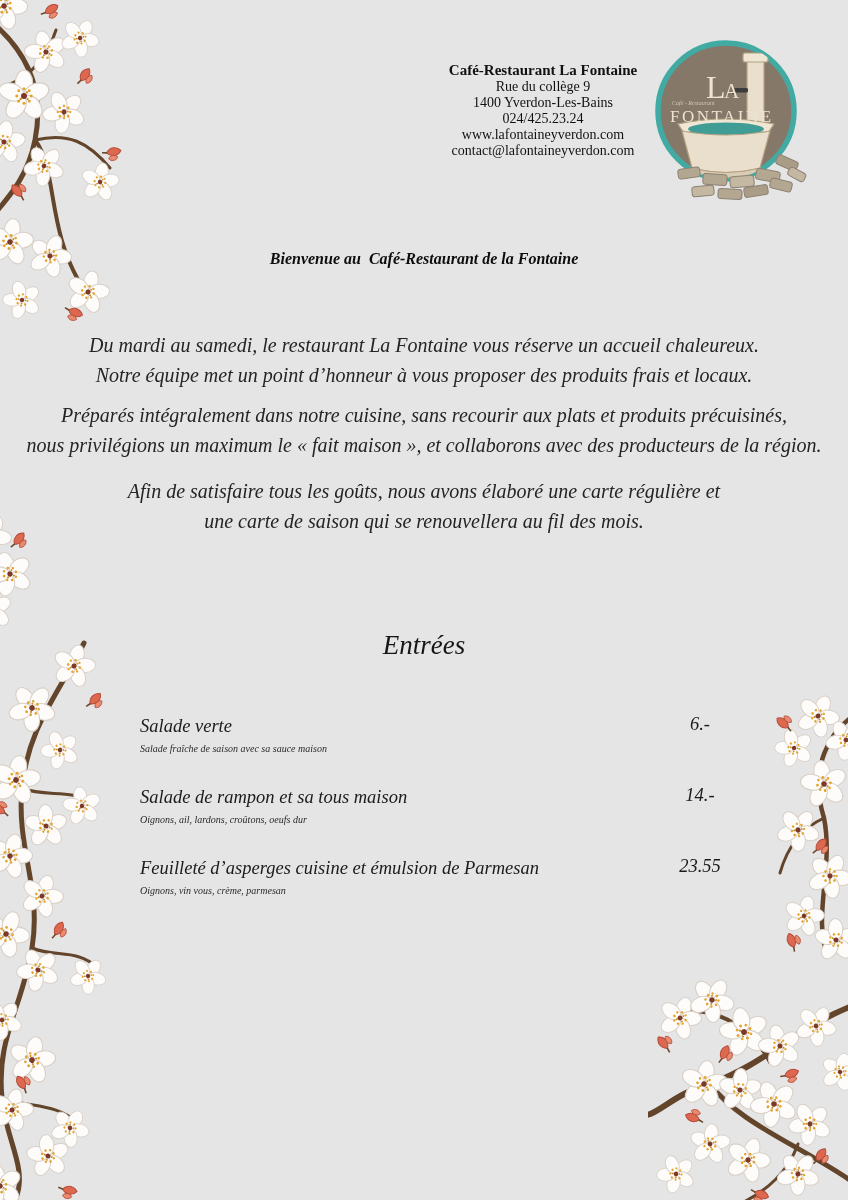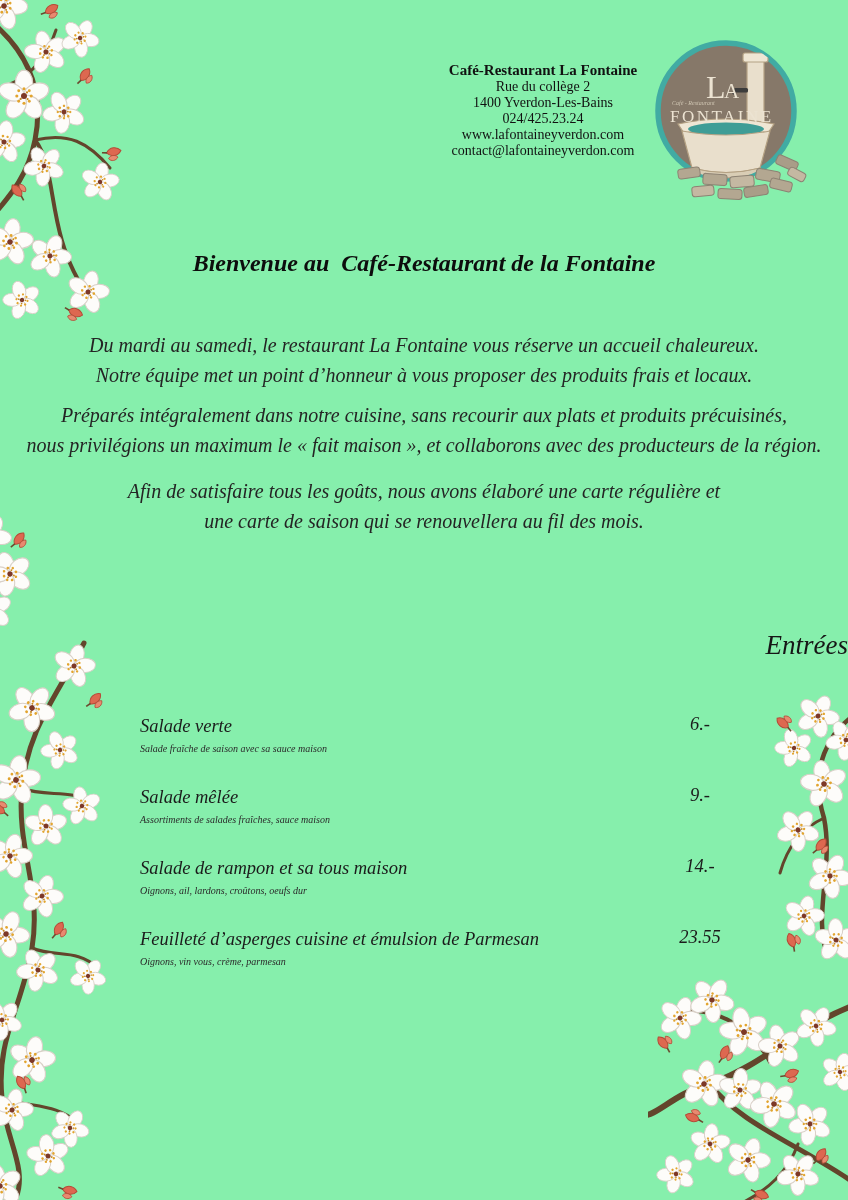--- a/index.html
+++ b/index.html
@@ -1,47 +1,47 @@
 <!DOCTYPE html>
 <html lang="fr"><head>
 <meta charset="utf-8">
 <style>
   html,body{margin:0;padding:0;background:#fff;}
   .page{
     position:relative;
     width:848px;height:1200px;
-    background:#86efac;
+    background:#e5e5e5;
     overflow:hidden;
     font-family:"Liberation Serif","DejaVu Serif",serif;
     color:#1c1c1c;
   }
   
   .contact{
     position:absolute;top:62px;left:418px;width:250px;
     text-align:center;font-style:normal;line-height:16px;font-size:14px;color:#111;
   }
   .contact .name{font-weight:bold;font-size:15px;margin-bottom:1px;}
   
   .logo{position:absolute;top:36px;left:648px;width:160px;height:170px;}
   
   .welcome{
     position:absolute;top:250px;left:0;width:100%;
-    text-align:center;font-weight:bold;font-style:italic;font-size:24px;
+    text-align:center;font-weight:bold;font-style:italic;font-size:16px;
     white-space:pre-wrap;color:#0d0d0d;
   }
   
   .para{
     position:absolute;left:0;width:100%;
     text-align:center;font-style:italic;font-size:20px;line-height:30px;color:#242424;
   }
   .p1{top:330px;} .p2{top:400px;} .p3{top:476px;}
   
   .section-title{
     position:absolute;top:630px;left:0;width:100%;
-    text-align:right;font-style:italic;font-size:27px;color:#161616;
+    text-align:center;font-style:italic;font-size:27px;color:#161616;
   }
   .menu{position:absolute;top:714px;left:140px;width:620px;}
   .menu-item{position:relative;margin-bottom:26px;}
   .item-name{font-style:italic;font-size:18.5px;line-height:24px;color:#1b1b1b;}
   .item-desc{font-style:italic;font-size:10px;line-height:21px;color:#2a2a2a;}
   .item-price{
     position:absolute;top:0;left:505px;width:110px;
     text-align:center;font-style:italic;font-size:18.5px;color:#1b1b1b;
   }
   
@@ -200,21 +200,21 @@
     <use href="#bd" transform="translate(16,102) rotate(-40)"></use>
     <use href="#bd" transform="translate(76,112) rotate(25)"></use>
     <use href="#bd" transform="translate(142,132) rotate(70)"></use>
     <use href="#bd" transform="translate(46,176) rotate(-70)"></use>
     <use href="#bd" transform="translate(172,214) rotate(35)"></use>
     <use href="#bd" transform="translate(112,252) rotate(110)"></use>
   </svg>
 
   <div class="contact">
     <div class="name">Café-Restaurant La Fontaine</div>
-    <div>Rue du collège 2</div>
+    <div>Rue du collège 9</div>
     <div>1400 Yverdon-Les-Bains</div>
     <div>024/425.23.24</div>
     <div>www.lafontaineyverdon.com</div>
     <div>contact@lafontaineyverdon.com</div>
   </div>
 
   <div class="logo">
     <svg width="160" height="170" viewBox="0 0 160 170">
       <defs>
           <clipPath id="logoclip">
@@ -273,25 +273,20 @@
 
   <div class="section-title">Entrées</div>
 
   <div class="menu">
     <div class="menu-item">
       <div class="item-name">Salade verte</div>
       <div class="item-desc">Salade fraîche de saison avec sa sauce maison</div>
       <div class="item-price">6.-</div>
     </div>
     <div class="menu-item">
-      <div class="item-name">Salade mêlée</div>
-      <div class="item-desc">Assortiments de salades fraîches, sauce maison</div>
-      <div class="item-price">9.-</div>
-    </div>
-    <div class="menu-item">
       <div class="item-name">Salade de rampon et sa tous maison</div>
       <div class="item-desc">Oignons, ail, lardons, croûtons, oeufs dur</div>
       <div class="item-price">14.-</div>
     </div>
     <div class="menu-item">
       <div class="item-name">Feuilleté d’asperges cuisine et émulsion de Parmesan</div>
       <div class="item-desc">Oignons, vin vous, crème, parmesan</div>
       <div class="item-price">23.55</div>
     </div>
   </div>

